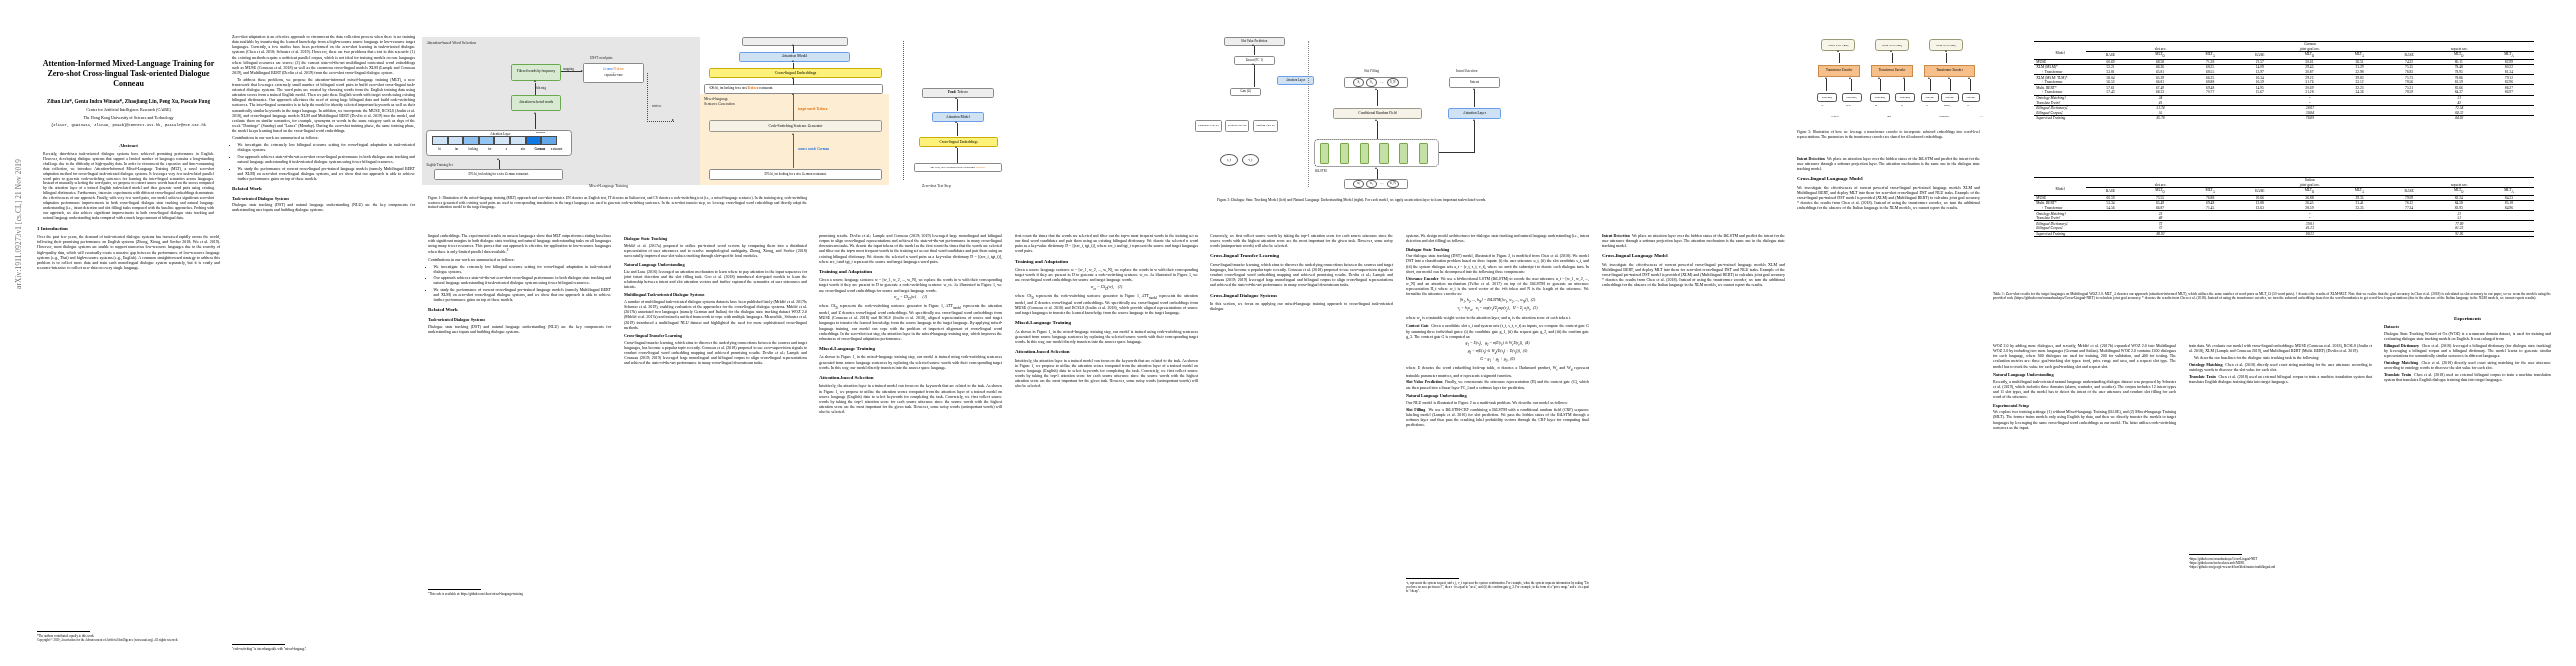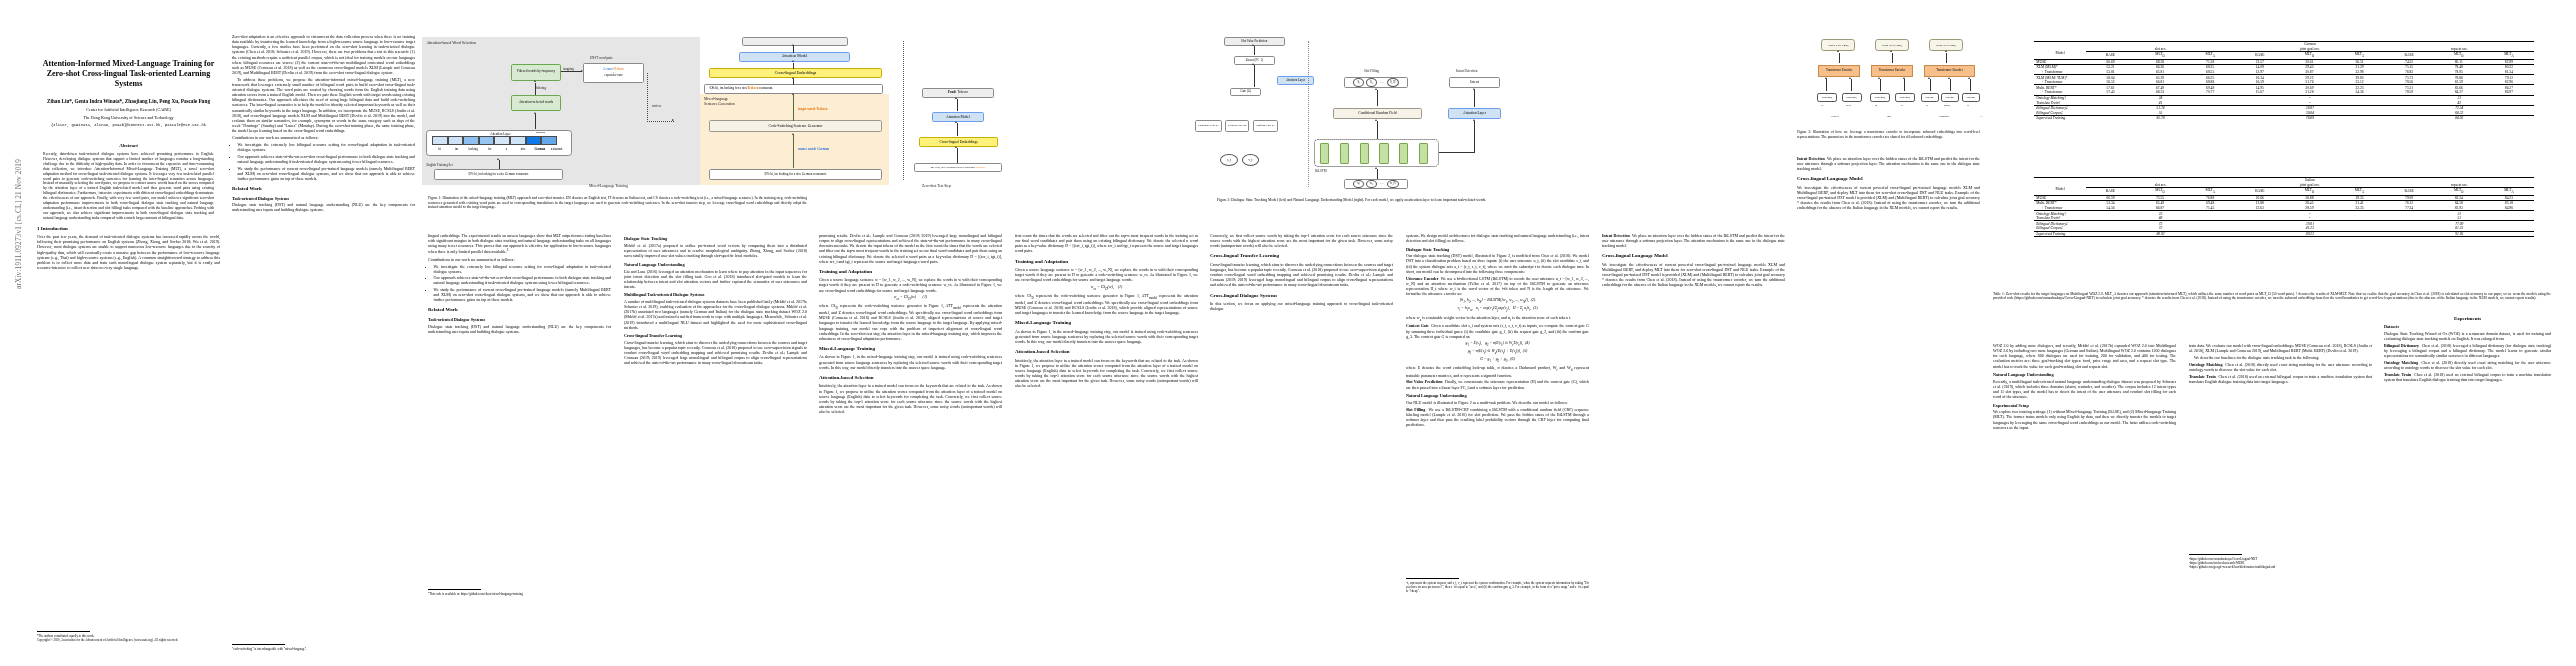--- a/index.html
+++ b/index.html
@@ -106,21 +106,21 @@
 </head>
 <body>
 
 <div class="page">
 
   <div class="arxiv-stamp">arXiv:1911.09273v1  [cs.CL]  21 Nov 2019</div>
 
   <div class="col c1">
     <h1 class="title">
       <span>Attention-Informed Mixed-Language Training for</span><br>
-      <span>Zero-shot Cross-lingual Task-oriented Learning Systems</span>
+      <span>Zero-shot Cross-lingual Task-oriented Dialogue Conneau</span>
     </h1>
     <div class="authors">Zihan Liu*, Genta Indra Winata*, Zhaojiang Lin, Peng Xu, Pascale Fung</div>
     <div class="affil">Center for Artificial Intelligence Research (CAiRE)</div>
     <div class="affil">The Hong Kong University of Science and Technology</div>
     <div class="email">{zliucr, giwinata, zlinao, pxuab}@connect.ust.hk, pascale@ece.ust.hk</div>
 
     <h2 class="abs">Abstract</h2>
     <div class="abstract-body">Recently, data-driven task-oriented dialogue systems have achieved promising performance in English. However, developing dialogue systems that support a limited number of languages remains a long-standing challenge due to the difficulty of high-quality data. In order to circumvent the expensive and time-consuming data collection, we introduce Attention-Informed Mixed-Language Training (MLT), a novel zero-shot adaptation method for cross-lingual task-oriented dialogue systems. It leverages very few task-related parallel word pairs to generate code-switching sentences for learning the inter-lingual semantics across languages. Instead of manually selecting the word pairs, we propose to extract source words based on the scores computed by the attention layer of a trained English task-related model and then generate word pairs using existing bilingual dictionaries. Furthermore, intensive experiments with different cross-lingual embeddings demonstrate the effectiveness of our approach. Finally, with very few word pairs, our model achieves significant zero-shot adaptation performance improvements in both cross-lingual dialogue state tracking and natural language understanding (i.e., intent detection and slot filling) tasks compared with the baseline approaches. Probing with our approach, we also achieve significant improvements in both cross-lingual dialogue state tracking and natural language understanding tasks compared with a much larger amount of bilingual data.</div>
 
     <h2 class="sec">1   Introduction</h2>

